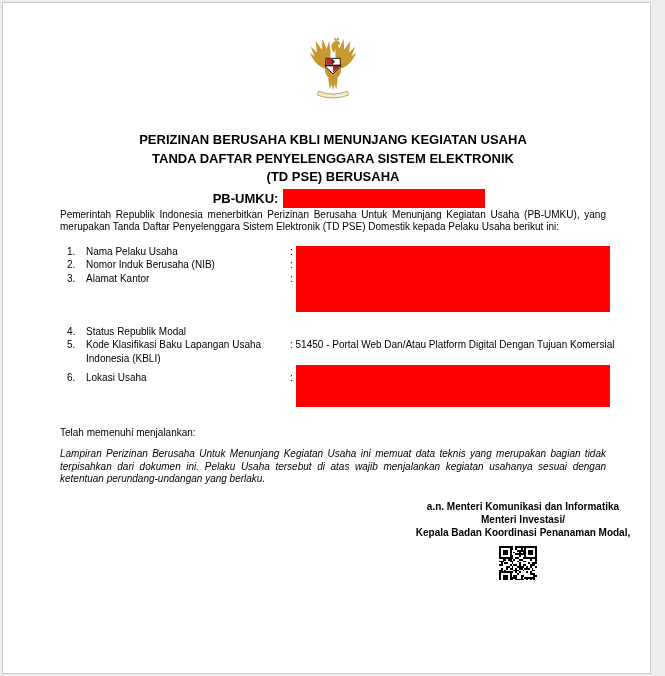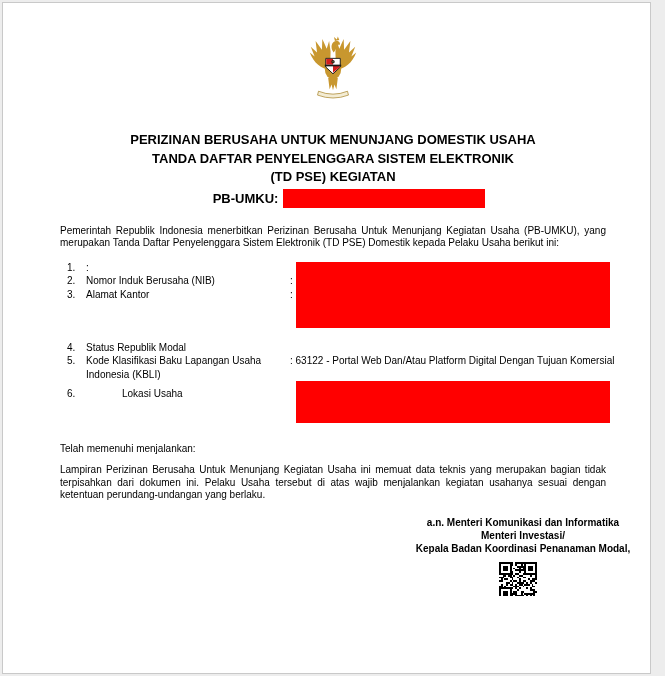--- a/index.html
+++ b/index.html
@@ -31,36 +31,36 @@
   .pbumku-row {
     width:546px; display:flex; justify-content:center; align-items:center;
     gap:5px; margin-top:2px; position:relative; left:16px;
     font-weight:bold; font-size:13px;
   }
   .redaction { background:#ff0000; }
   .pbumku-box { width:202px; height:19px; }
   p.justified {
     width:546px; text-align:justify; font-size:10px; line-height:12.8px;
   }
-  .intro { margin-top:17px; }
+  .intro { margin-top:1px; }
   .list { margin-left:7px; margin-top:11px; font-size:10px; }
   .lrow { display:flex; align-items:flex-start; line-height:13.2px; }
   .num   { width:19px; flex:none; }
   .lbl   { width:204px; flex:none; }
   .colon { width:6px; flex:none; }
   .val   { white-space:nowrap; }
   .group { display:flex; align-items:flex-start; }
   .group-box { width:314px; height:66px; flex:none; margin-top:1px; }
   .row4 { margin-top:13px; }
   .row6 { display:flex; align-items:flex-start; }
   .row6 .left-pad { padding-top:7px; display:flex; width:229px; flex:none; }
-  .row6 .left-pad .lbl { width:204px;margin-left:36px; }
+  .row6 .left-pad .lbl { width:204px; }
   .row6-box { width:314px; height:42px; flex:none; }
   .telah { margin-top:20px; font-size:10px; }
-  .closing { margin-top:10px; }
+  .closing { margin-top:10px;font-style:italic; }
   .issued { margin-top:16px; font-size:10px; }
   .signature {
     width:230px; margin-left:auto; margin-right:-8px; margin-top:14px;
     text-align:center; font-weight:bold; font-size:10px; line-height:13px;
   }
   .qr-wrap { margin-top:7px; margin-left:auto; margin-right:91px; width:40px; }
   .qr {
     width:38px; height:38px; background:#fff;
     display:grid;
     grid-template-rows:repeat(21,1fr);
@@ -88,38 +88,39 @@
         <path d="M60 64 L74 64 L74 66 L60 78 Z" fill="#d21f1f"></path>
         <rect x="43" y="61" width="34" height="3.5" fill="#1a1a1a"></rect>
         <circle cx="60" cy="55" r="3.5" fill="#1a1a1a"></circle>
         <circle cx="60" cy="55" r="1.2" fill="#e8c050"></circle>
       </svg>
     </span>
   </div>
 
 
   <div class="doc-titles">
-    <div>PERIZINAN BERUSAHA UNTUK MENUNJANG DOMESTIK USAHA</div>
+    <div>PERIZINAN BERUSAHA KBLI MENUNJANG KEGIATAN USAHA</div>
     <div>TANDA DAFTAR PENYELENGGARA SISTEM ELEKTRONIK</div>
-    <div>(TD PSE) KEGIATAN</div>
+    <div>(TD PSE) BERUSAHA</div>
   </div>
 
   <div class="pbumku-row">
     <span>PB-UMKU:</span>
     <span class="redaction pbumku-box"></span>
   </div>
 
   <p class="justified intro">Pemerintah Republik Indonesia menerbitkan Perizinan Berusaha Untuk Menunjang Kegiatan Usaha (PB-UMKU), yang merupakan Tanda Daftar Penyelenggara Sistem Elektronik (TD PSE) Domestik kepada Pelaku Usaha berikut ini:</p>
 
   <div class="list">
 
     <div class="group">
       <div>
         <div class="lrow">
           <span class="num">1.</span>
+          <span class="lbl">Nama Pelaku Usaha</span>
           <span class="colon">:</span>
         </div>
         <div class="lrow">
           <span class="num">2.</span>
           <span class="lbl">Nomor Induk Berusaha (NIB)</span>
           <span class="colon">:</span>
         </div>
         <div class="lrow">
           <span class="num">3.</span>
           <span class="lbl">Alamat Kantor</span>
@@ -130,21 +131,21 @@
     </div>
 
     <div class="lrow row4">
       <span class="num">4.</span>
       <span class="lbl">Status Republik Modal</span>
     </div>
 
     <div class="lrow">
       <span class="num">5.</span>
       <span class="lbl">Kode Klasifikasi Baku Lapangan Usaha Indonesia (KBLI)</span>
-      <span class="val">: 63122 - Portal Web Dan/Atau Platform Digital Dengan Tujuan Komersial</span>
+      <span class="val">: 51450 - Portal Web Dan/Atau Platform Digital Dengan Tujuan Komersial</span>
     </div>
 
     <div class="row6">
       <div class="left-pad">
         <span class="num">6.</span>
         <span class="lbl">Lokasi Usaha</span>
         <span class="colon">:</span>
       </div>
       <div class="redaction row6-box"></div>
     </div>

